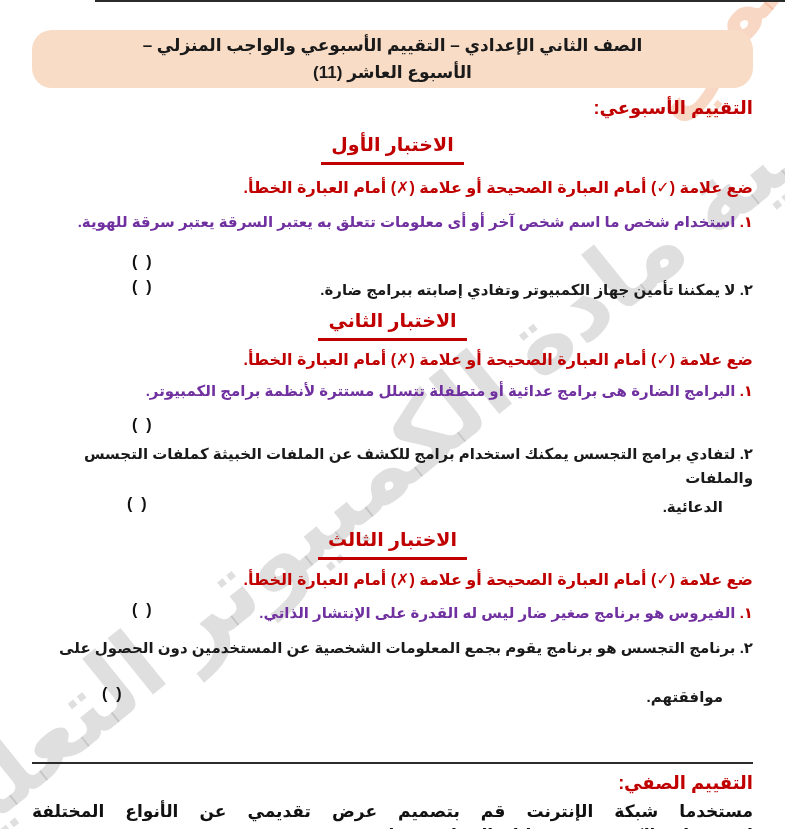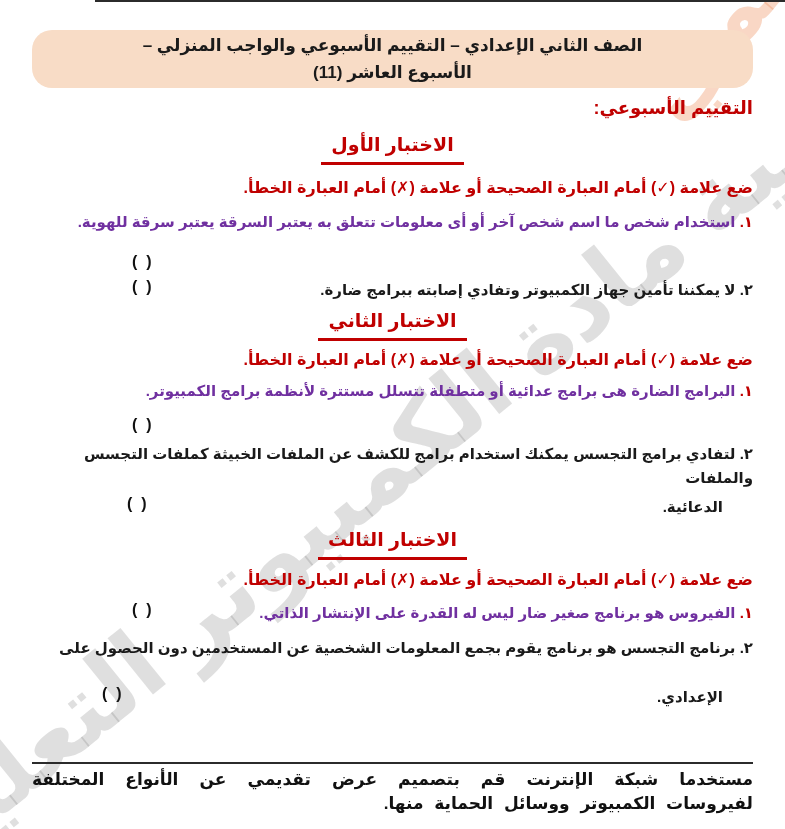--- a/index.html
+++ b/index.html
@@ -126,21 +126,22 @@
         <span class="qtext">الفيروس هو برنامج صغير ضار ليس له القدرة على الإنتشار الذاتي.</span>
       </p>
       <span class="parens">(  )</span>
     </div>
 
     <p class="question m11">
       <span class="qnum">٢.</span>
       <span class="qtext">برنامج التجسس هو برنامج يقوم بجمع المعلومات الشخصية عن المستخدمين دون الحصول على</span>
     </p>
     <div class="q-cont pl70 m25">
-      <span class="qtext">الإعدادي.</span>
+      <span class="qtext">موافقتهم.</span>
       <span class="parens">(  )</span>
     </div>
 
     <div class="divider"></div>
+    <div class="section-title m6">التقييم الصفي:</div>
     <p class="task-paragraph">مستخدما شبكة الإنترنت قم بتصميم عرض تقديمي عن الأنواع المختلفة لفيروسات الكمبيوتر ووسائل الحماية منها.</p>
 
   </div>
 </div>
 
 </body></html>

